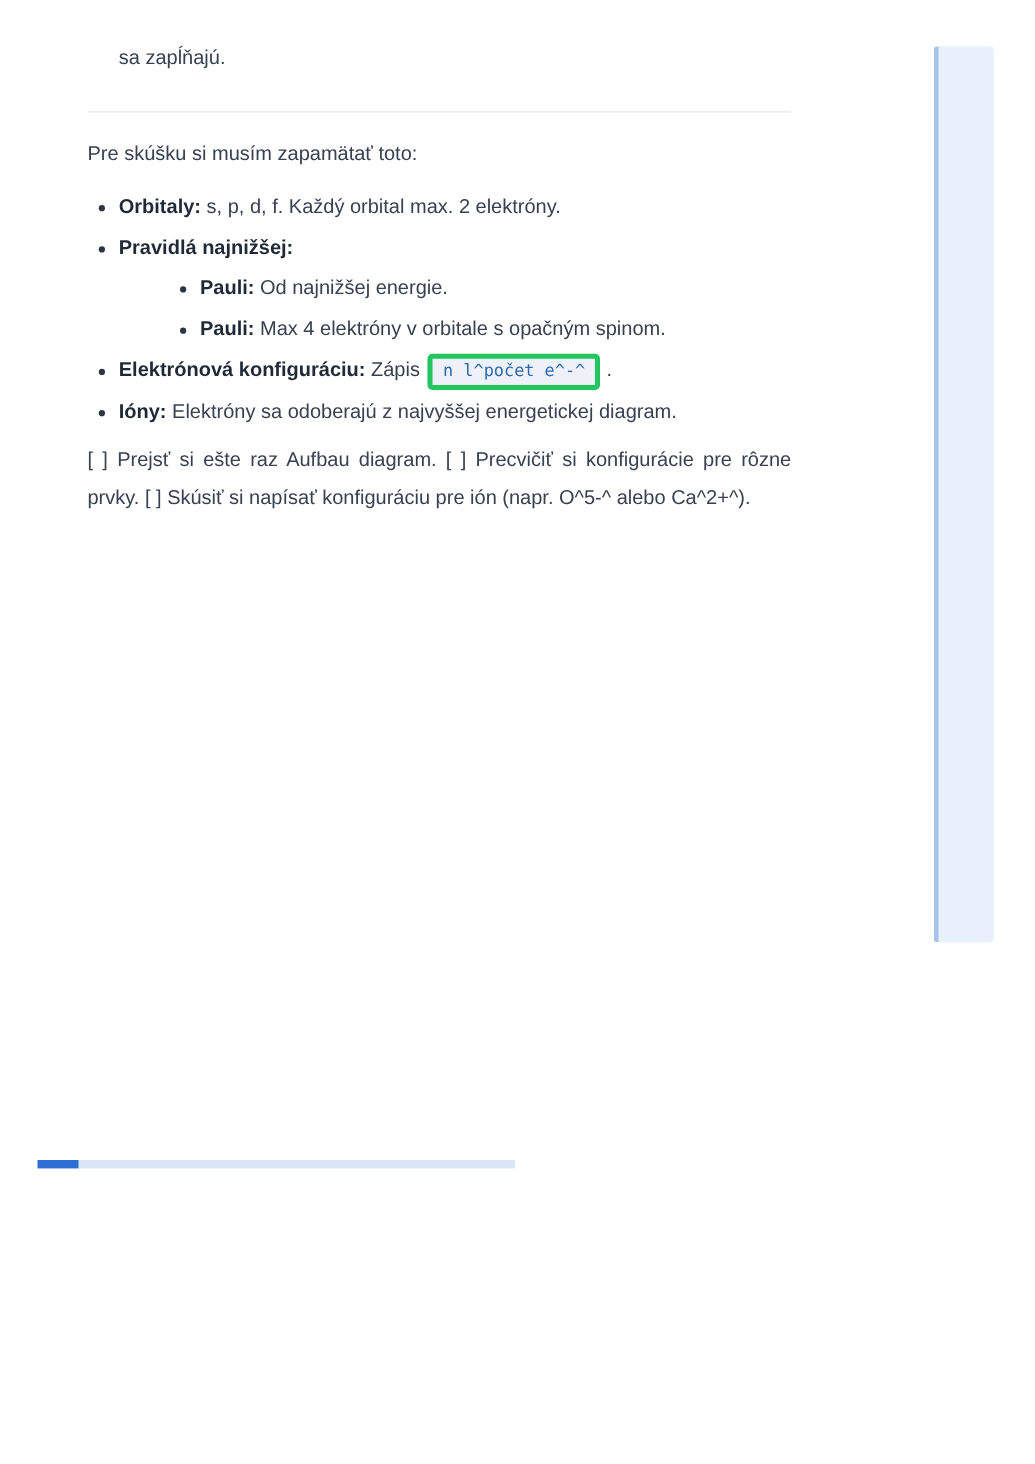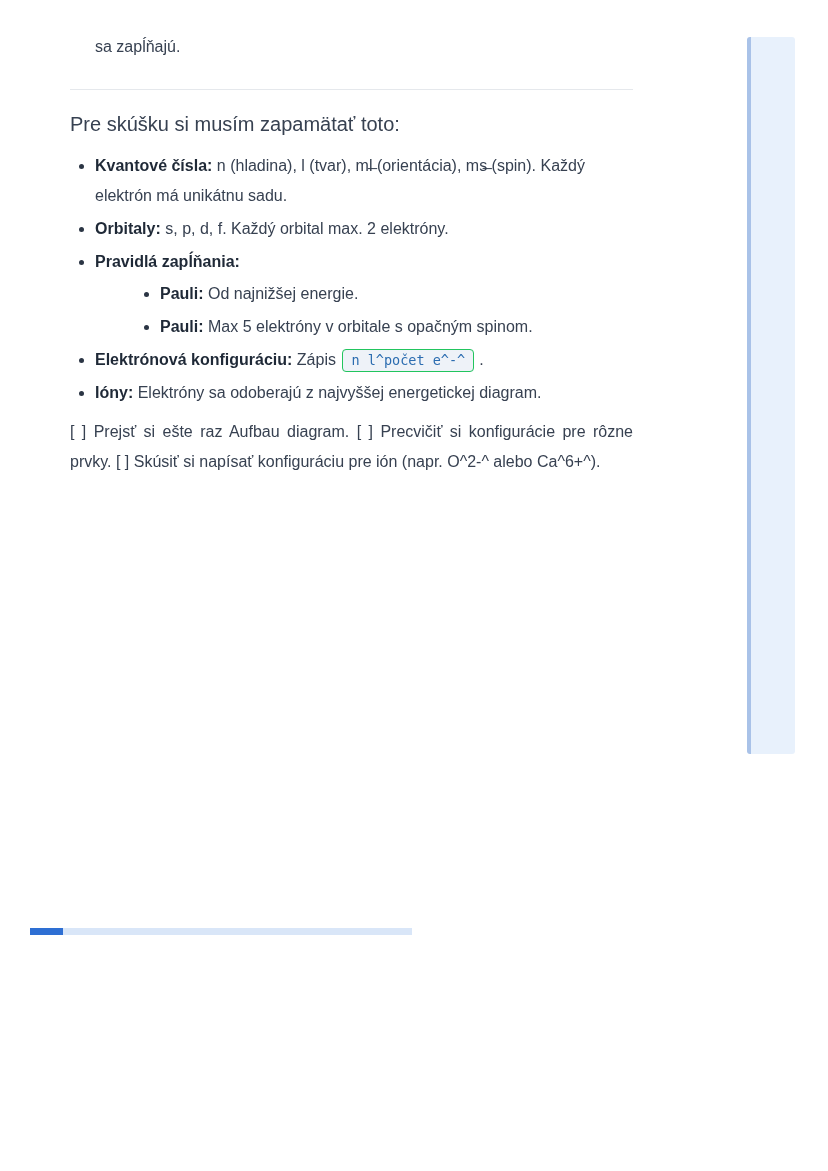--- a/index.html
+++ b/index.html
@@ -25,21 +25,21 @@
   h1.section-heading{
     margin:36px 0 0 0;
     padding-bottom:11px;
     border-bottom:2px solid #abceec;
     font-size:27px;line-height:32px;font-weight:700;
     letter-spacing:-0.3px;
     color:#1273d4;
   }
   .intro{
     margin:21px 0 0 0;
-    font-size:20px;line-height:26px;
+    font-size:16px;line-height:26px;
   }
   ul.summary-list{
     list-style:none;
     margin:14px 0 0 0;padding:0;
   }
   ul.summary-list li{
     position:relative;
     padding-left:25px;
     margin-bottom:3px;
     font-size:16px;line-height:30px;
@@ -53,21 +53,21 @@
   ul.nested-list{
     list-style:none;
     margin:2px 0 0 40px;padding:0;
   }
   strong{color:#1f2937;font-weight:700;}
   code.inline-code{
     font-family:"DejaVu Sans Mono","Liberation Mono",monospace;
     font-size:13.5px;
     color:#2b6cb0;
     background:#eef2f8;
-    border:1px solid #22c55e;
+    border:4px solid #22c55e;
     border-radius:4px;
     padding:2px 8px 3px 8px;
     margin:0 5px 0 2px;
     white-space:nowrap;
   }
   .closing-para{
     margin:9px 0 0 0;
     font-size:16px;line-height:30px;
     text-align:justify;
   }
@@ -108,54 +108,51 @@
     <p class="top-para">sa zapĺňajú.</p>
 
     <hr class="divider">
 
 
     <p class="intro">Pre skúšku si musím zapamätať toto:</p>
 
     <ul class="summary-list">
 
 
-      <li>
-        <strong>Kvantové čísla:</strong><span> n (hladina), l (tvar), ml̶ (orientácia), ms̶ (spin). Každý elektrón má unikátnu sadu.</span>
-      </li>
 
       <li>
         <strong>Orbitaly:</strong><span> s, p, d, f. Každý orbital max. 2 elektróny.</span>
       </li>
 
       <li>
-        <strong>Pravidlá zapĺňania:</strong><span></span>
+        <strong>Pravidlá najnižšej:</strong><span></span>
         <ul class="nested-list">
           <li>
             <strong>Pauli:</strong><span> Od najnižšej energie.</span>
           </li>
           <li>
-            <strong>Pauli:</strong><span> Max 5 elektróny v orbitale s opačným spinom.</span>
+            <strong>Pauli:</strong><span> Max 4 elektróny v orbitale s opačným spinom.</span>
           </li>
         </ul>
       </li>
 
       <li>
         <strong>Elektrónová konfiguráciu:</strong><span> Zápis</span>
         <code class="inline-code">n l^počet e^-^</code><span>.</span>
       </li>
 
 
 
       <li>
         <strong>Ióny:</strong><span> Elektróny sa odoberajú z najvyššej energetickej diagram.</span>
       </li>
 
     </ul>
 
-    <p class="closing-para">[ ] Prejsť si ešte raz Aufbau diagram. [ ] Precvičiť si konfigurácie pre rôzne prvky. [ ] Skúsiť si napísať konfiguráciu pre ión (napr. O^2-^ alebo Ca^6+^).</p>
+    <p class="closing-para">[ ] Prejsť si ešte raz Aufbau diagram. [ ] Precvičiť si konfigurácie pre rôzne prvky. [ ] Skúsiť si napísať konfiguráciu pre ión (napr. O^5-^ alebo Ca^2+^).</p>
 
   </div>
 
   <div class="scroll-indicator"></div>
 
   <div class="footer-credit">(c) Knowunity 2025</div>
 
   <div class="next-page-strip-dark"></div>
   <div class="next-page-strip-light"></div>
 

